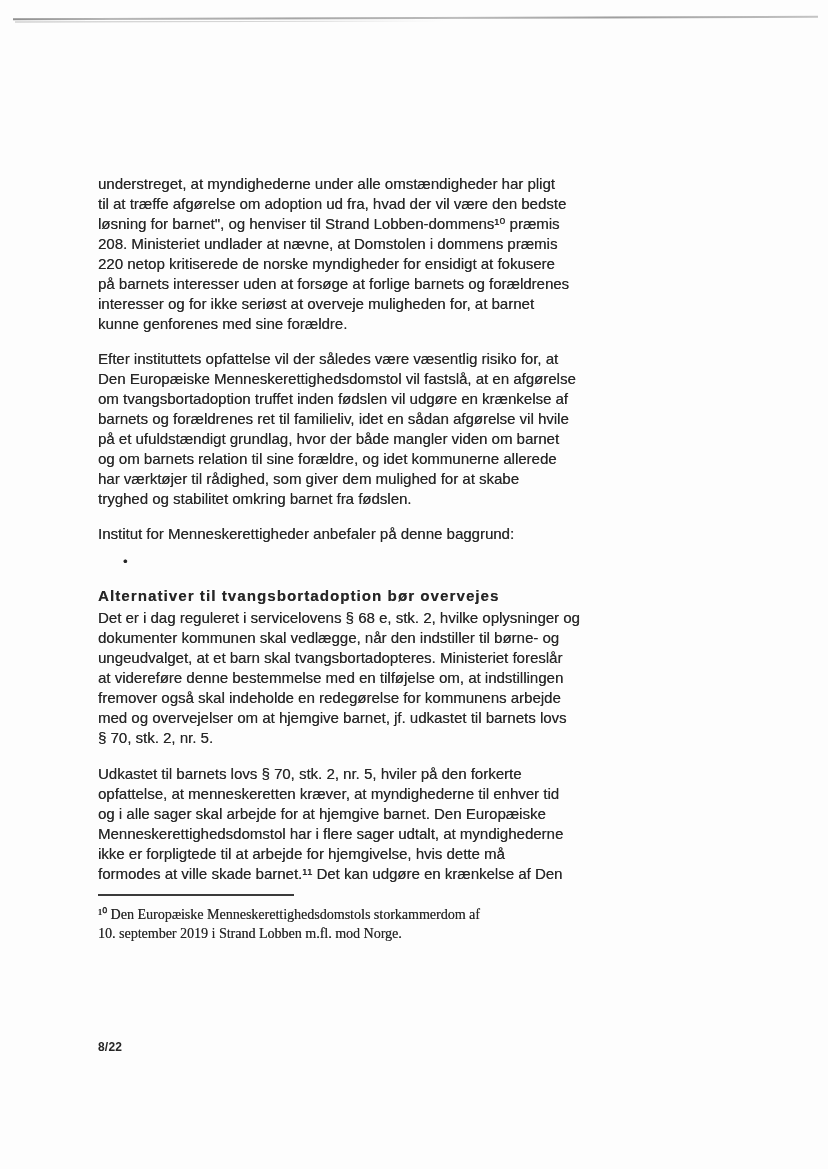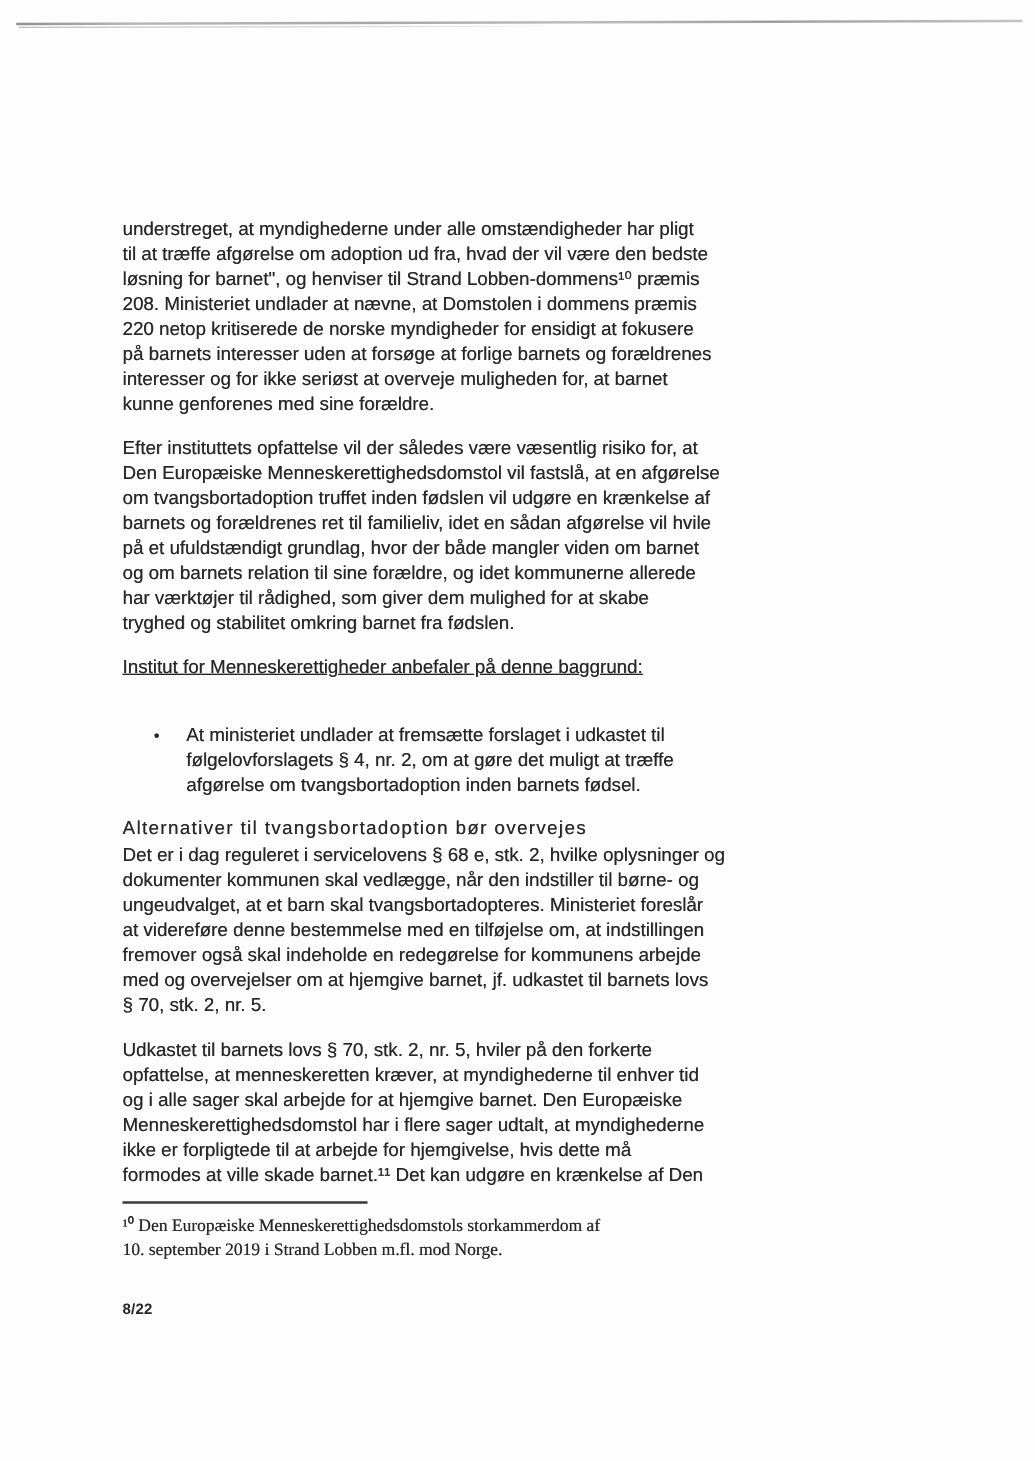--- a/index.html
+++ b/index.html
@@ -45,39 +45,38 @@
     line-height: 20px;
   }
   .scan-text {
     text-shadow: 0.25px 0 0 rgba(38,38,38,0.65);
   }
   .para {
     margin: 0 0 15px 0;
     white-space: pre-line;
   }
   .intro {
-    margin-bottom: 35px;
-    text-decoration: underline;
+    margin-bottom: 8px;
   }
   .bullet-row {
     display: flex;
     margin: 0 0 14px 0;
   }
   .bullet-marker {
     flex: 0 0 26px;
     margin-left: 25px;
     font-size: 13px;
     line-height: 20px;
   }
   .bullet-text {
     white-space: pre-line;
   }
   .section-heading {
     font-size: 15px;
-    font-weight: normal;
+    font-weight: bold;
     letter-spacing: 1.1px;
     line-height: 20px;
     margin: 0 0 2px 0;
   }
   .heading-para {
     margin-bottom: 16px;
   }
   .last-para {
     margin-bottom: 0;
   }
@@ -129,23 +128,20 @@
 barnets og forældrenes ret til familieliv, idet en sådan afgørelse vil hvile
 på et ufuldstændigt grundlag, hvor der både mangler viden om barnet
 og om barnets relation til sine forældre, og idet kommunerne allerede
 har værktøjer til rådighed, som giver dem mulighed for at skabe
 tryghed og stabilitet omkring barnet fra fødslen.</p>
 
     <p class="para intro">Institut for Menneskerettigheder anbefaler på denne baggrund:</p>
 
     <div class="bullet-row">
       <span class="bullet-marker">•</span>
-      <span class="bullet-text">At ministeriet undlader at fremsætte forslaget i udkastet til
-følgelovforslagets § 4, nr. 2, om at gøre det muligt at træffe
-afgørelse om tvangsbortadoption inden barnets fødsel.</span>
     </div>
 
     <h2 class="section-heading">Alternativer til tvangsbortadoption bør overvejes</h2>
 
     <p class="para heading-para">Det er i dag reguleret i servicelovens § 68 e, stk. 2, hvilke oplysninger og
 dokumenter kommunen skal vedlægge, når den indstiller til børne- og
 ungeudvalget, at et barn skal tvangsbortadopteres. Ministeriet foreslår
 at videreføre denne bestemmelse med en tilføjelse om, at indstillingen
 fremover også skal indeholde en redegørelse for kommunens arbejde
 med og overvejelser om at hjemgive barnet, jf. udkastet til barnets lovs

